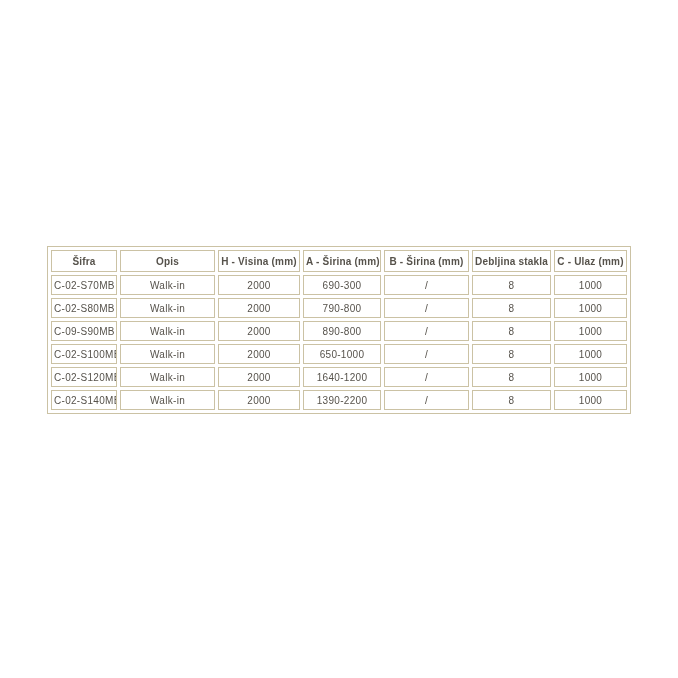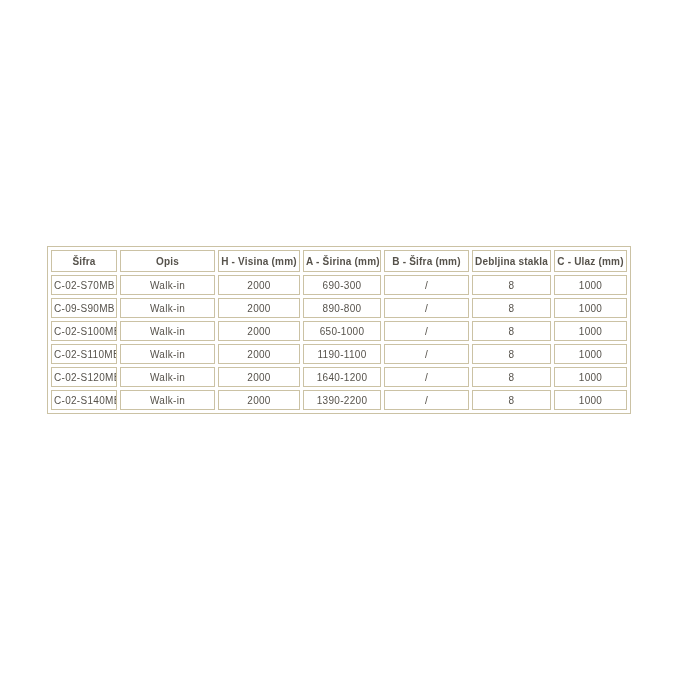--- a/index.html
+++ b/index.html
@@ -70,58 +70,58 @@
       <col class="c4">
         <col class="c5">
         <col class="c6">
     </colgroup>
     <thead>
       <tr>
           <th>Šifra</th>
           <th>Opis</th>
           <th>H - Visina (mm)</th>
           <th>A - Širina (mm)</th>
-          <th>B - Šifra (mm)</th>
+          <th>B - Širina (mm)</th>
           <th>Debljina stakla</th>
           <th>C - Ulaz (mm)</th>
         </tr>
     </thead>
     <tbody>
         <tr>
           <td>C-02-S70MB</td>
           <td>Walk-in</td>
           <td>2000</td>
           <td>690-300</td>
+          <td>/</td>
+          <td>8</td>
+          <td>1000</td>
+        </tr>
+        <tr>
+          <td>C-02-S80MB</td>
+          <td>Walk-in</td>
+          <td>2000</td>
+          <td>790-800</td>
           <td>/</td>
           <td>8</td>
           <td>1000</td>
         </tr>
         <tr>
           <td>C-09-S90MB</td>
           <td>Walk-in</td>
           <td>2000</td>
           <td>890-800</td>
           <td>/</td>
           <td>8</td>
           <td>1000</td>
         </tr>
         <tr>
           <td>C-02-S100MB</td>
           <td>Walk-in</td>
           <td>2000</td>
           <td>650-1000</td>
-          <td>/</td>
-          <td>8</td>
-          <td>1000</td>
-        </tr>
-        <tr>
-          <td>C-02-S110MB</td>
-          <td>Walk-in</td>
-          <td>2000</td>
-          <td>1190-1100</td>
           <td>/</td>
           <td>8</td>
           <td>1000</td>
         </tr>
         <tr>
           <td>C-02-S120MB</td>
           <td>Walk-in</td>
           <td>2000</td>
           <td>1640-1200</td>
           <td>/</td>

